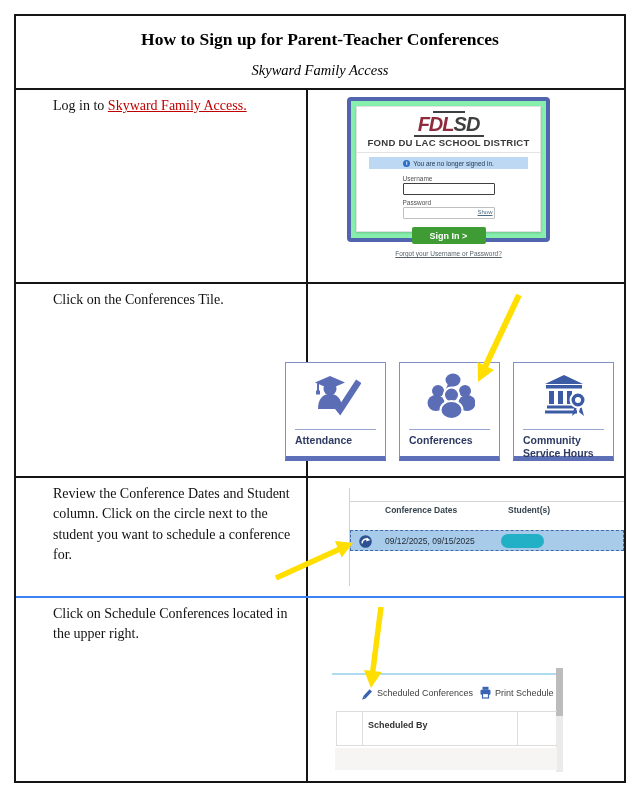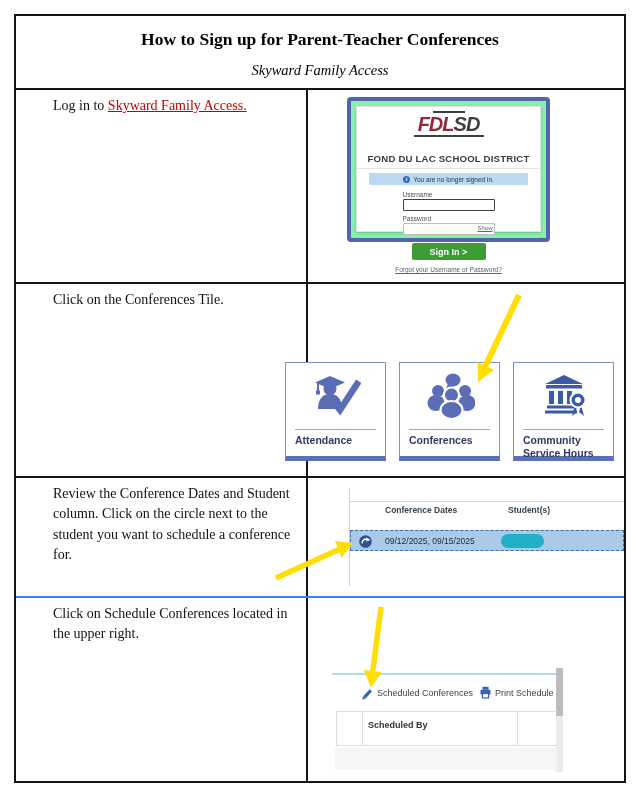--- a/index.html
+++ b/index.html
@@ -26,21 +26,21 @@
         border:4px solid #5165AE;border-radius:4px;background:#86efac;}
   .login-card{position:absolute;left:5px;right:5px;top:5px;bottom:6px;background:#fff;
         border:1px solid #E2E2E2;box-shadow:0 1px 2px rgba(0,0,0,.18);
         font-family:"Liberation Sans", sans-serif;}
   .fdlsd-logo{width:74px;margin:4px auto 0;text-align:center;line-height:1;}
   .fdlsd-topline{width:32px;height:2px;background:#3F3F41;margin:0 auto 1px;}
   .fdlsd-text{font-size:20px;font-weight:bold;font-style:italic;letter-spacing:-1px;}
   .fdlsd-fdl{color:#8F2B3C;}
   .fdlsd-sd{color:#3F3F41;}
   .fdlsd-botline{width:70px;height:2px;background:#3F3F41;margin:1px auto 0;}
-  .district-name{margin-top:16px;text-align:center;font-size:9.6px;font-weight:600;color:#3A3A3A;letter-spacing:.2px;}
+  .district-name{margin-top:0;text-align:center;font-size:9.6px;font-weight:600;color:#3A3A3A;letter-spacing:.2px;}
   .login-divider{height:1px;background:#E4E4E4;margin-top:4px;}
   .signedout-bar{margin:4px 12px 0;height:12px;background:#BCD8F2;display:flex;align-items:center;
         justify-content:center;gap:3px;font-size:6.5px;color:#203A57;}
   .info-icon{width:7px;height:7px;border-radius:50%;background:#2B6FC7;color:#fff;font-size:5.5px;
         line-height:7px;text-align:center;font-weight:bold;}
   .info-icon::after{content:"i";}
   .login-form{width:92px;margin:6px auto 0;}
   .field-label{font-size:6.5px;color:#4F4F4F;margin-bottom:1px;}
   .field-input{height:12px;background:#fff;border:1.3px solid #3F3F3F;border-radius:1px;box-sizing:border-box;}
   .field-input.pw{border:1px solid #BFBFBF;position:relative;margin-top:0;}

